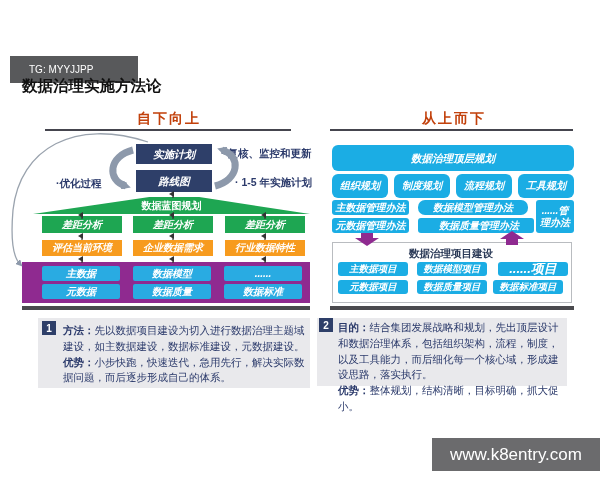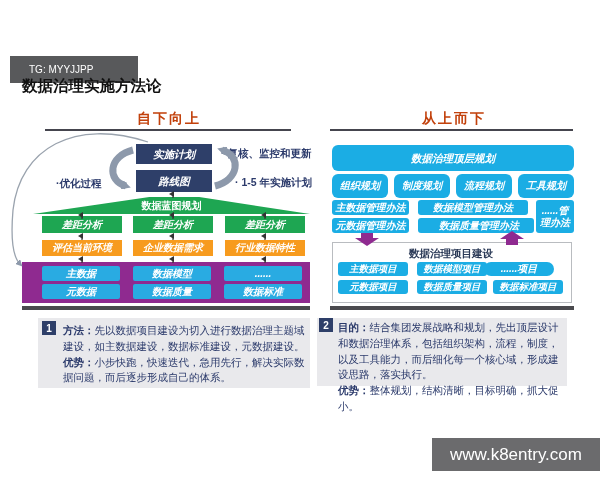--- a/index.html
+++ b/index.html
@@ -105,29 +105,29 @@
 
   <div class="box cyan" style="left:332px;top:145px;width:242px;height:26px;font-size:10.5px;">数据治理顶层规划</div>
 
   <div class="box cyan" style="left:332px;top:174px;width:56px;height:24px;font-size:10px;">组织规划</div>
   <div class="box cyan" style="left:394px;top:174px;width:56px;height:24px;font-size:10px;">制度规划</div>
   <div class="box cyan" style="left:456px;top:174px;width:56px;height:24px;font-size:10px;">流程规划</div>
   <div class="box cyan" style="left:518px;top:174px;width:56px;height:24px;font-size:10px;">工具规划</div>
 
   <div class="box cyan-sm" style="left:332px;top:200px;width:77px;height:15px;font-size:10px;">主数据管理办法</div>
   <div class="box cyan-sm" style="left:332px;top:218px;width:77px;height:15px;font-size:10px;">元数据管理办法</div>
-  <div class="box cyan-sm" style="left:418px;top:200px;width:110px;height:15px;font-size:10px;">数据模型管理办法</div>
+  <div class="box cyan-sm" style="left:418px;top:200px;width:110px;height:15px;font-size:10px;border-radius:7px;">数据模型管理办法</div>
   <div class="box cyan-sm" style="left:418px;top:218px;width:110px;height:15px;font-size:10px;padding-left:6px;">数据质量管理办法</div>
   <div class="box cyan-sm" style="left:536px;top:200px;width:38px;height:33px;font-size:10px;padding:0 2px;box-sizing:border-box;">......管理办法</div>
 
   <div class="proj-container" style="left:332px;top:242px;width:238px;height:59px;"></div>
   <div class="abs" style="left:332px;top:247px;width:238px;text-align:center;font-size:10.5px;font-weight:bold;color:#2B3A57;">数据治理项目建设</div>
   <div class="box cyan-sm" style="left:338px;top:262px;width:70px;height:14px;font-size:9.5px;">主数据项目</div>
   <div class="box cyan-sm" style="left:417px;top:262px;width:70px;height:14px;font-size:9.5px;text-align:right;">数据模型项目</div>
-  <div class="box cyan-sm" style="left:484px;top:262px;width:70px;height:14px;font-size:10px;border-radius:7px;">......项目</div>
+  <div class="box cyan-sm" style="left:498px;top:262px;width:70px;height:14px;font-size:13px;">......项目</div>
   <div class="box cyan-sm" style="left:338px;top:280px;width:70px;height:14px;font-size:9.5px;">元数据项目</div>
   <div class="box cyan-sm" style="left:417px;top:280px;width:70px;height:14px;font-size:9.5px;">数据质量项目</div>
   <div class="box cyan-sm" style="left:493px;top:280px;width:70px;height:14px;font-size:9.5px;">数据标准项目</div>
 
   <div class="darkbar" style="left:330px;top:306px;width:244px;"></div>
 
   <div class="note-box" style="left:38px;top:318px;width:272px;height:70px;"></div>
   <div class="note-badge" style="left:42px;top:321px;">1</div>
   <div class="note-text" style="left:63px;top:323px;width:242px;">
     <p><span class="lbl">方法：</span><span>先以数据项目建设为切入进行数据治理主题域建设，如主数据建设，数据标准建设，元数据建设。</span></p>

